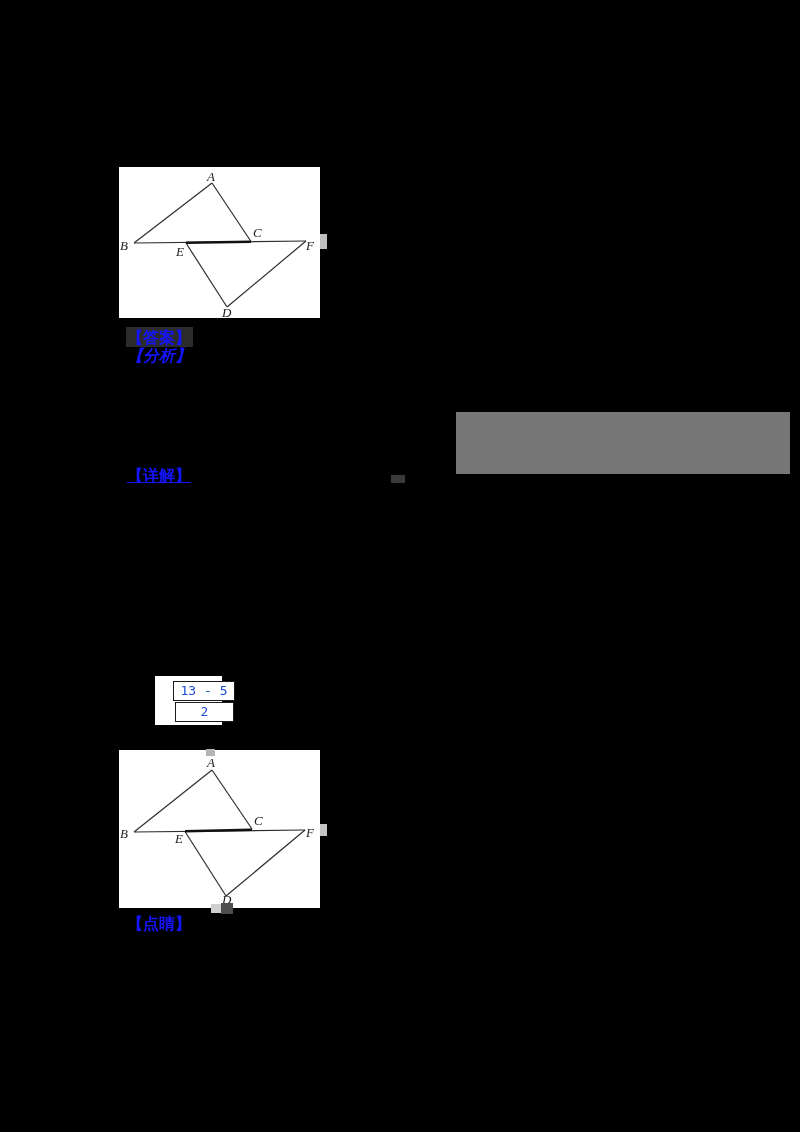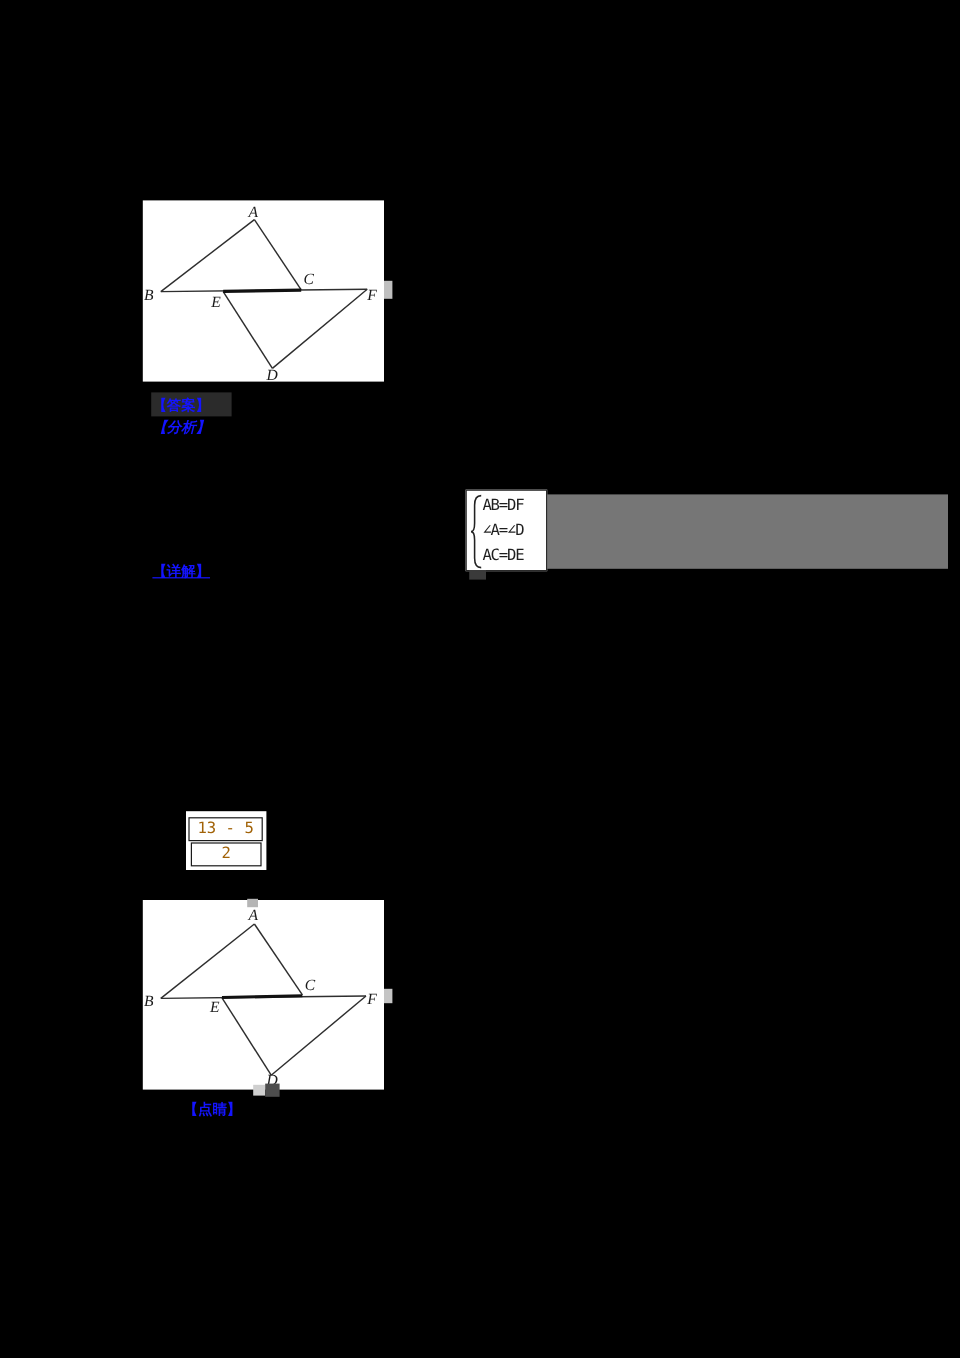--- a/index.html
+++ b/index.html
@@ -7,36 +7,36 @@
         font-family:"Liberation Sans",sans-serif;}
 
   
   .img-box{position:absolute;background:#ffffff;}
   .fig-svg{display:block;}
 
   
   .handle{position:absolute;z-index:5;}
 
   
-  .blue-label{position:absolute;color:#1414ff;font-size:12px;font-weight:bold;
+  .blue-label{position:absolute;color:#1414ff;font-size:16px;font-weight:bold;
               line-height:14px;white-space:nowrap;letter-spacing:0px;}
   .label-bg{position:absolute;background:#2b2b2b;}
 
   
   .eq-box{position:absolute;left:388px;top:408px;width:68px;height:68px;background:#ffffff;
           border:1px solid #2b2b2b;box-sizing:border-box;z-index:3;}
   .eq-lines{position:absolute;left:13px;top:2px;font-family:"DejaVu Sans Mono","DejaVu Sans",monospace;
             font-size:13px;line-height:21px;color:#1f1f1f;white-space:nowrap;letter-spacing:-1px;}
   .gray-bar{position:absolute;left:456px;top:412px;width:334px;height:62px;background:#767676;z-index:2;}
 
   
   .fraction-box{position:absolute;left:155px;top:676px;width:67px;height:49px;background:#ffffff;}
   .frac-cell{position:absolute;border:1px solid #1a1a1a;box-sizing:border-box;
-             font-family:"DejaVu Sans Mono","DejaVu Sans",monospace;font-size:13px;color:#a16207;
-             text-align:center;line-height:17px;background:#ffffff;}
+             font-family:"DejaVu Sans Mono","DejaVu Sans",monospace;font-size:13px;color:#1d4ed8;
+             text-align:center;line-height:17px;background:#ffffff;margin-left:16px;}
   .frac-num{left:2px;top:5px;width:62px;height:20px;}
   .frac-den{left:4px;top:26px;width:59px;height:20px;}
 
   .vertex{font-family:"Liberation Serif","DejaVu Serif",serif;font-style:italic;
           font-size:13px;fill:#1a1a1a;}
 </style>
 </head>
 <body>
 
 <div class="page">
@@ -60,30 +60,20 @@
     </svg>
   </div>
   <div class="handle" style="left:320px;top:234px;width:7px;height:15px;background:#bfbfbf;"></div>
 
   <div class="label-bg" style="left:126px;top:327px;width:67px;height:20px;"></div>
   <div class="blue-label" style="left:127px;top:331px;">【答案】</div>
 
   <div class="blue-label" style="left:127px;top:349px;font-style:italic;">【分析】</div>
 
   <div class="gray-bar"></div>
-  <div class="eq-box">
-    <svg width="12" height="66" style="position:absolute;left:2px;top:1px;">
-      <path d="M10,3 Q4.5,3 4.5,11 L4.5,26 Q4.5,33 1.5,33 Q4.5,33 4.5,40 L4.5,55 Q4.5,63 10,63" stroke="#222222" stroke-width="1.3" fill="none"></path>
-    </svg>
-    <div class="eq-lines">
-      <div>AB=DF</div>
-      <div>∠A=∠D</div>
-      <div>AC=DE</div>
-    </div>
-  </div>
   <div class="handle" style="left:391px;top:475px;width:14px;height:8px;background:#3a3a3a;"></div>
 
   <div class="blue-label" style="left:127px;top:469px;text-decoration:underline;">【详解】</div>
 
   <div class="fraction-box">
     <div class="frac-cell frac-num">13 - 5</div>
     <div class="frac-cell frac-den">2</div>
   </div>
 
   <div class="img-box" style="left:119px;top:750px;width:201px;height:158px;">
@@ -102,15 +92,15 @@
       <text class="vertex" x="56" y="93">E</text>
       <text class="vertex" x="187" y="87">F</text>
       <text class="vertex" x="103" y="154">D</text>
     </svg>
   </div>
   <div class="handle" style="left:206px;top:749px;width:9px;height:7px;background:#b5b5b5;"></div>
   <div class="handle" style="left:320px;top:824px;width:7px;height:12px;background:#c4c4c4;"></div>
   <div class="handle" style="left:211px;top:904px;width:10px;height:9px;background:#cfcfcf;"></div>
   <div class="handle" style="left:221px;top:903px;width:12px;height:11px;background:#4d4d4d;"></div>
 
-  <div class="blue-label" style="left:127px;top:917px;margin-left:26px;">【点睛】</div>
+  <div class="blue-label" style="left:127px;top:917px;">【点睛】</div>
 
 </div>
 
 </body></html>

